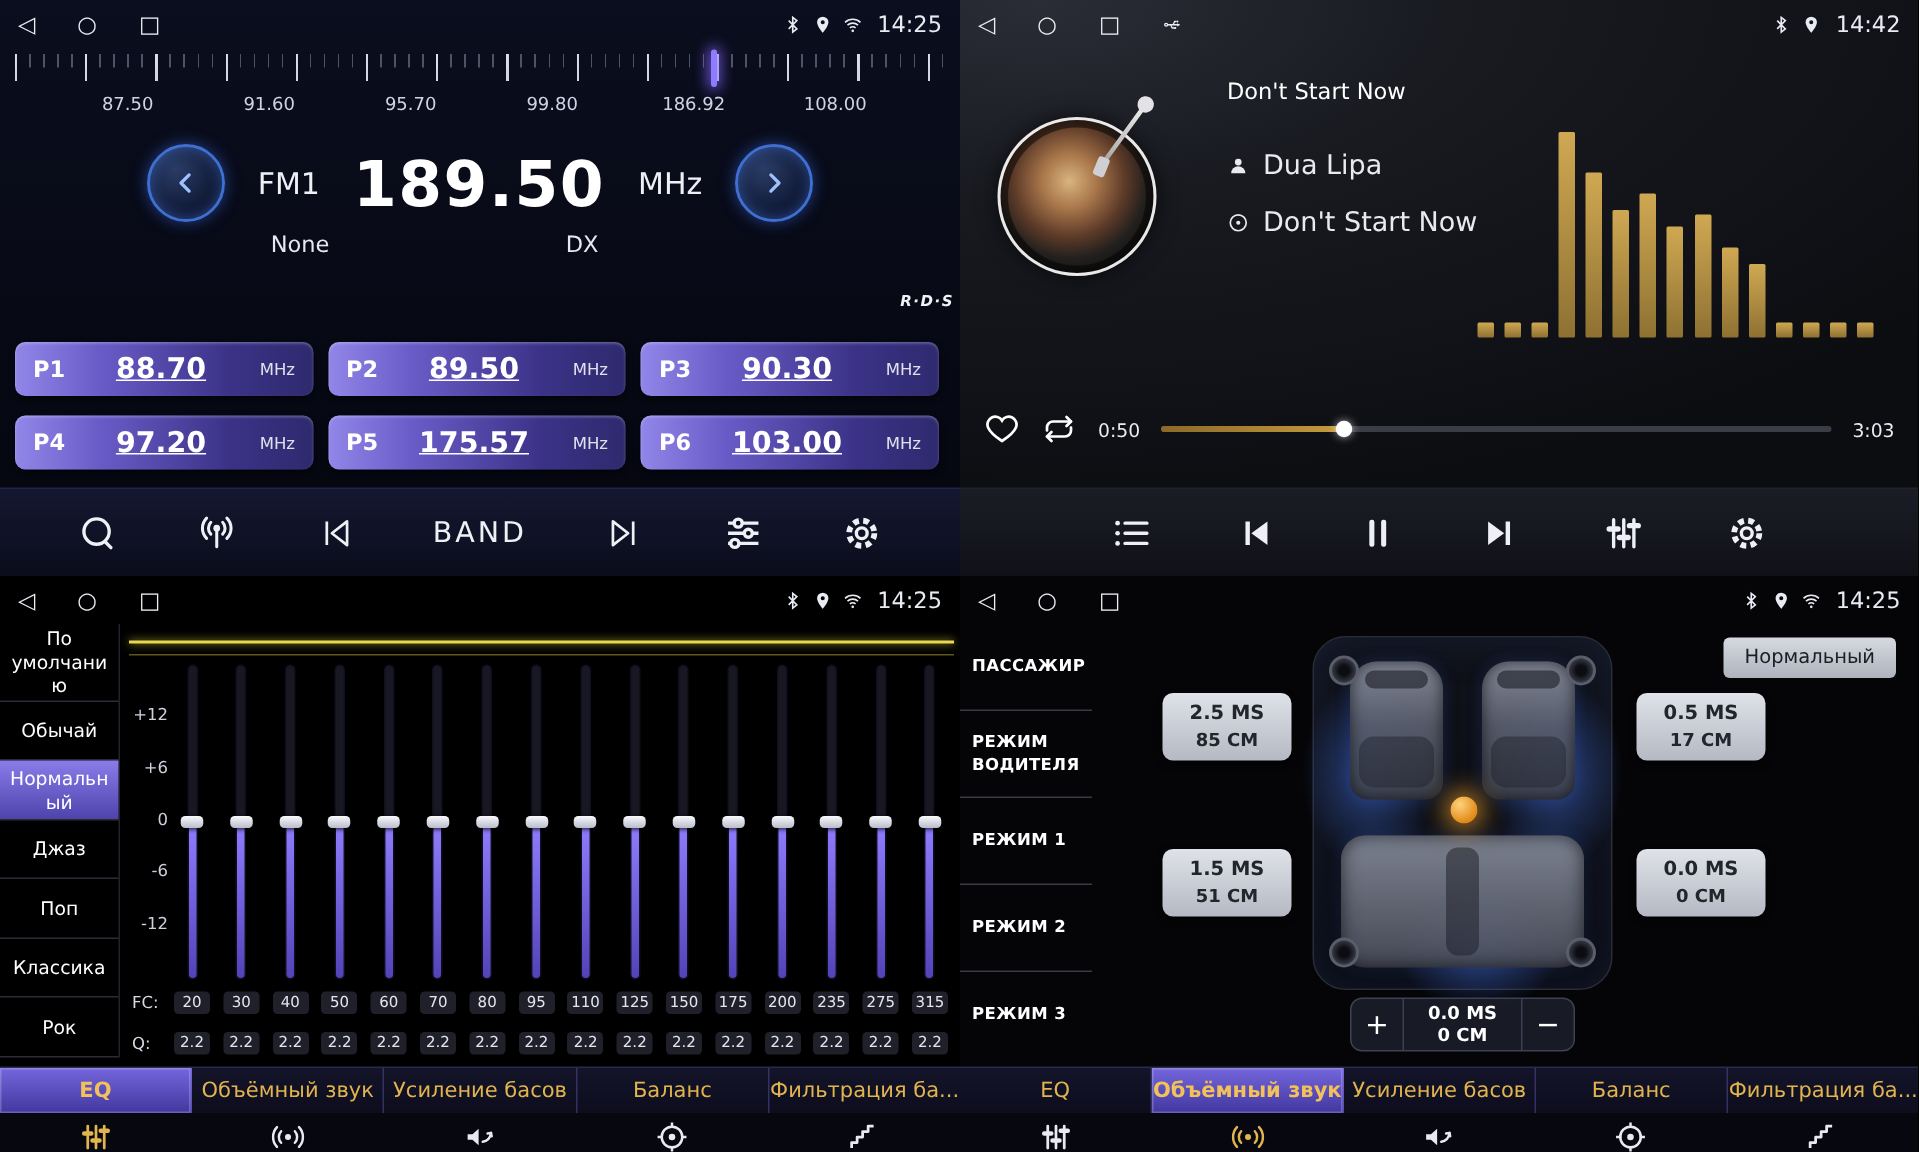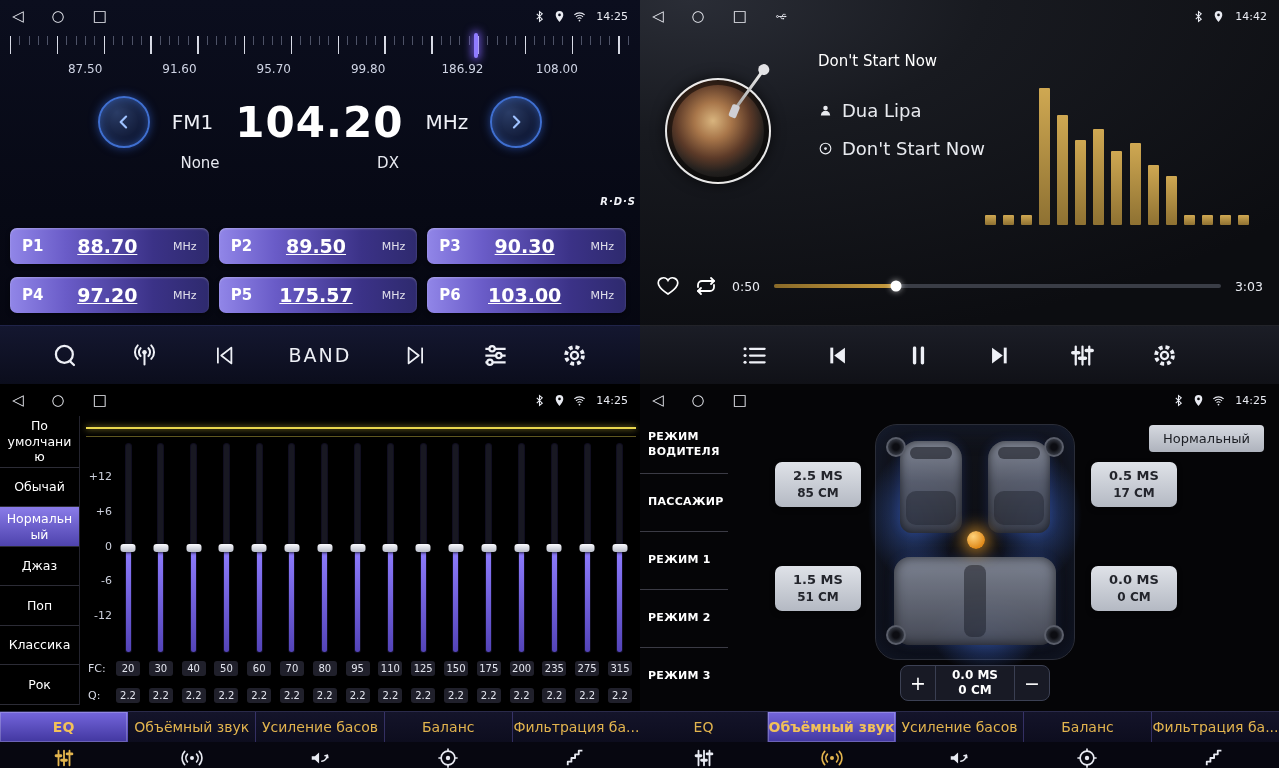--- a/index.html
+++ b/index.html
@@ -11,21 +11,21 @@
   #q-player { left:640px; top:0; width:639px; background:radial-gradient(120% 90% at 8% 0%, #2a2d36 0%, #181a20 38%, #0c0d11 100%); }
   #q-eq { left:0; top:384px; background:#000; }
   #q-sound { left:640px; top:384px; width:639px; background:#050507; }
 
   
   .statusbar { height:32px; display:flex; align-items:center; justify-content:space-between; padding:0 12px; }
   .sb-nav { display:flex; align-items:center; gap:28px; font-size:15px; color:#eceef4; }
   .sb-nav span { cursor:pointer; line-height:1; }
   .sb-status { display:flex; align-items:center; gap:7px; color:#e9ebf2; }
   .si { width:13px; height:13px; display:block; }
-  .sb-time { font-size:11px; margin-left:3px; }
+  .sb-time { font-size:15px; margin-left:3px; }
   .usb-rot { transform:rotate(90deg); }
 
   
   .ruler { position:relative; height:50px; margin-top:2px; }
   .ticks { position:absolute; left:10px; right:10px; top:2px; height:20px;
     background-image:
       repeating-linear-gradient(90deg, rgba(235,238,248,.9) 0 1.5px, transparent 1.5px 46.8px),
       repeating-linear-gradient(90deg, rgba(160,168,195,.45) 0 1px, transparent 1px 9.36px);
     background-size:100% 18px,100% 9px; background-repeat:repeat-x; background-position:top; }
   .pointer { position:absolute; top:-1px; width:4px; height:25px; background:#8f7bff; border-radius:2px;
@@ -197,21 +197,21 @@
         </div>
     </div>
 
     <div class="tuner-row">
       <button class="round-btn">
         <svg viewBox="0 0 24 24" fill="none" stroke="#9fc2ff" stroke-width="2.6" stroke-linecap="round" stroke-linejoin="round">
             <path d="M14.5 5.5L8 12l6.5 6.5"></path>
           </svg>
       </button>
       <span class="band-label">FM1</span>
-      <span class="freq-big">104.20</span>
+      <span class="freq-big">189.50</span>
       <span class="unit-label">MHz</span>
       <button class="round-btn">
         <svg viewBox="0 0 24 24" fill="none" stroke="#9fc2ff" stroke-width="2.6" stroke-linecap="round" stroke-linejoin="round">
             <path d="M9.5 5.5L16 12l-6.5 6.5"></path>
           </svg>
       </button>
     </div>
     <div class="sub-row">
       <span class="sub-none">None</span>
       <span class="sub-dx">DX</span>
@@ -669,22 +669,22 @@
           </svg>
         <svg class="si" viewBox="0 0 24 24" fill="none" stroke="currentColor" stroke-width="2">
             <path d="M2.5 9a14 14 0 0 1 19 0M5.5 12.5a9.5 9.5 0 0 1 13 0M8.5 16a5 5 0 0 1 7 0"></path>
             <circle cx="12" cy="19.5" r="1.6" fill="currentColor" stroke="none"></circle>
           </svg>
         <span class="sb-time">14:25</span>
       </div>
     </div>
 
     <div class="sf-menu" id="sf-modes">
+        <div class="sf-mode">ПАССАЖИР</div>
         <div class="sf-mode">РЕЖИМ ВОДИТЕЛЯ</div>
-        <div class="sf-mode">ПАССАЖИР</div>
         <div class="sf-mode">РЕЖИМ 1</div>
         <div class="sf-mode">РЕЖИМ 2</div>
         <div class="sf-mode">РЕЖИМ 3</div>
       </div>
 
     <div class="sf-stage">
       <button class="sf-badge">Нормальный</button>
 
       <div class="car-panel">
         <div class="glow g1"></div>

